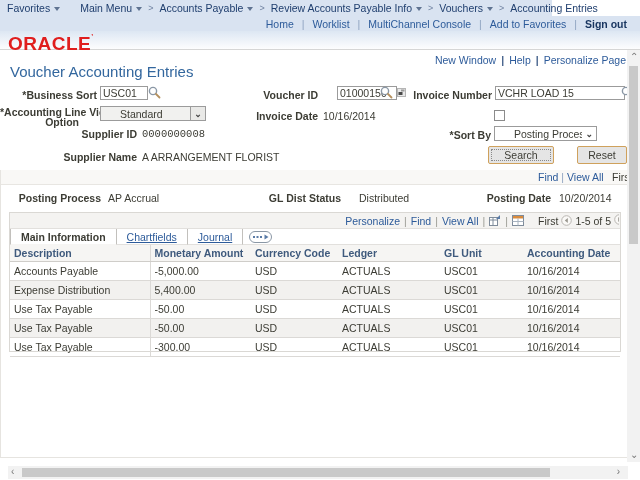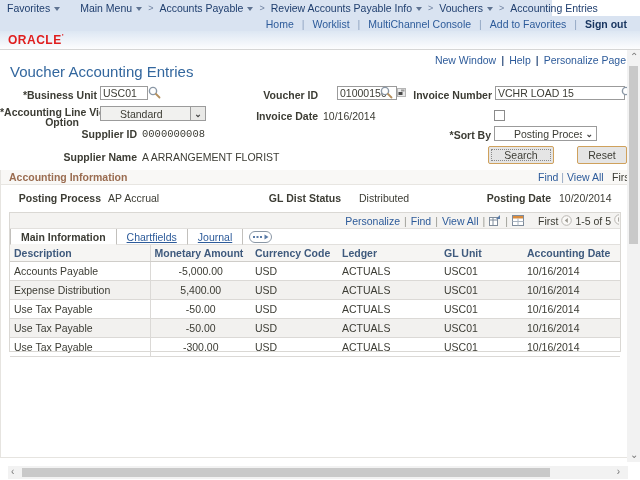--- a/index.html
+++ b/index.html
@@ -19,21 +19,21 @@
   .caret{width:0;height:0;border-left:3px solid transparent;border-right:3px solid transparent;
          border-top:4px solid #5f7391;margin-top:1px;}
   .bc-vsep{width:1px;height:11px;background:#aebdd4;margin:0 10px;}
   .bc-gt{color:#6e80a0;margin:0 6px;font-size:9px;}
   .util-bar{position:absolute;top:16px;left:0;width:640px;height:15px;background:#d9e3f1;
             display:flex;align-items:center;justify-content:flex-end;padding-right:13px;box-sizing:border-box;}
   .util-sep{color:#8fa3c0;margin:0 8px;}
   .signout{color:#17345f;font-weight:bold;cursor:pointer;}
   .logo-bar{position:absolute;top:31px;left:0;width:640px;height:19px;
             background:linear-gradient(#dde7f3,#fdfdfe);border-bottom:1px solid #d6d6d6;box-sizing:border-box;}
-  .oracle{position:absolute;left:8px;top:2px;color:#e01e1e;font-weight:bold;font-size:12px;letter-spacing:.5px;}
+  .oracle{position:absolute;left:8px;top:2px;color:#e01e1e;font-weight:bold;font-size:19px;letter-spacing:.5px;}
   .oracle::after{content:"\2019";font-size:7px;vertical-align:top;}
 
   .pagelinks{position:absolute;top:54px;right:14px;display:flex;gap:5px;align-items:center;}
   .pl-sep{color:#44618b;font-weight:bold;}
   .title{position:absolute;left:10px;top:63px;font-size:15px;color:#33679e;white-space:nowrap;}
 
   input.txt{position:absolute;height:12px;border:1px solid #9b9b9b;font:10.5px "Liberation Sans",sans-serif;
             padding:0 2px;color:#3c3c34;background:#fff;}
   .selbox{position:absolute;height:15px;border:1px solid #9b9b9b;background:#fff;box-sizing:border-box;
           display:flex;align-items:center;cursor:pointer;}
@@ -66,21 +66,21 @@
   .tabs{height:16px;display:flex;align-items:flex-end;}
   .tab{height:15px;display:flex;align-items:center;padding:0 10px;border-right:1px solid #c2c0bc;
        border-bottom:1px solid #e2e0dd;cursor:pointer;}
   .tab.active{border-bottom:1px solid #f6f5f3;background:#fff;font-weight:bold;}
   .tab-iconcell{display:flex;align-items:center;padding:0 6px;height:15px;border-bottom:1px solid #e2e0dd;flex:1;}
   table.grid{border-collapse:collapse;table-layout:fixed;width:610px;font-size:10.5px;}
   table.grid th{background:#f6f5f3;color:#3f5a7d;font-weight:bold;text-align:left;
                 border-bottom:1px solid #cfcdc9;padding:2px 4px;height:12px;white-space:nowrap;overflow:hidden;}
   table.grid td{border-bottom:1px solid #dbd9d6;padding:2px 4px;height:14px;white-space:nowrap;overflow:hidden;}
   table.grid td.c0,table.grid th.c0{border-right:1px solid #dbd9d6;}
-  table.grid td.num{text-align:center;}
+  table.grid td.num{text-align:left;}
   table.grid tr.odd td{background:#f2f1ef;}
 
   
   .vscroll{position:absolute;right:0;top:50px;width:13px;height:412px;background:#f2f2f2;z-index:9;}
   .vthumb{position:absolute;left:2px;top:16px;width:9px;height:178px;background:#c9c9c9;}
   .arr{position:absolute;color:#777;font-size:10px;line-height:10px;cursor:pointer;}
   .hscroll{position:absolute;left:8px;top:466px;width:620px;height:13px;background:#f2f2f2;z-index:9;}
   .hthumb{position:absolute;left:14px;top:2px;width:528px;height:9px;background:#c9c9c9;}
   .icon-inline{display:inline-flex;align-items:center;cursor:pointer;}
 </style>
@@ -139,21 +139,21 @@
   <div class="pagelinks">
     <span class="link">New Window</span>
     <span class="pl-sep">|</span>
     <span class="link">Help</span>
     <span class="pl-sep">|</span>
     <span class="link">Personalize Page</span>
   </div>
 
   <div class="title">Voucher Accounting Entries</div>
 
-  <div class="abs lbl r" style="left:0;top:89px;width:97px;">*Business Unit</div>
+  <div class="abs lbl r" style="left:0;top:89px;width:97px;">*Business Sort</div>
   <input class="txt" style="left: 100px; top: 86px; width: 42px;" value="USC01">
   <span class="abs icon-inline" style="left:148px;top:86px;">
     <svg width="13" height="13" viewBox="0 0 13 13">
         <circle cx="5" cy="5" r="3.6" fill="#fff" stroke="#8a97a5" stroke-width="1.4"></circle>
         <line x1="8" y1="8" x2="11.5" y2="11.5" stroke="#b5905e" stroke-width="1.8" stroke-linecap="round"></line>
       </svg>
   </span>
 
   <div class="abs lbl r" style="left:228px;top:89px;width:90px;">Voucher ID</div>
   <input class="txt" style="left: 321px; top: 86px; width: 54px; margin-left: 16px;" value="01000150">
@@ -206,21 +206,20 @@
   </div>
 
   <div class="abs lbl r" style="left:0;top:151px;width:137px;">Supplier Name</div>
   <div class="abs val" style="left:142px;top:151px;">A ARRANGEMENT FLORIST</div>
 
   <div class="btn focus" style="left:488px;top:146px;width:66px;height:18px;">Search</div>
   <div class="btn" style="left:577px;top:146px;width:50px;height:18px;">Reset</div>
 
   <div class="groupbox">
     <div class="gb-header">
-      <span class="gb-title">Accounting Information</span>
       <span class="abs" style="left:537px;top:1px;white-space:nowrap;">
         <span class="link">Find</span>
         <span style="color:#8fa3c0;">|</span>
         <span class="link">View All</span>
       </span>
       <span class="abs clip val" style="left:611px;top:1px;width:17px;">First</span>
     </div>
 
     <div class="abs lbl r" style="left:0;top:22px;width:100px;">Posting Process</div>
     <div class="abs val" style="left:107px;top:22px;">AP Accrual</div>

